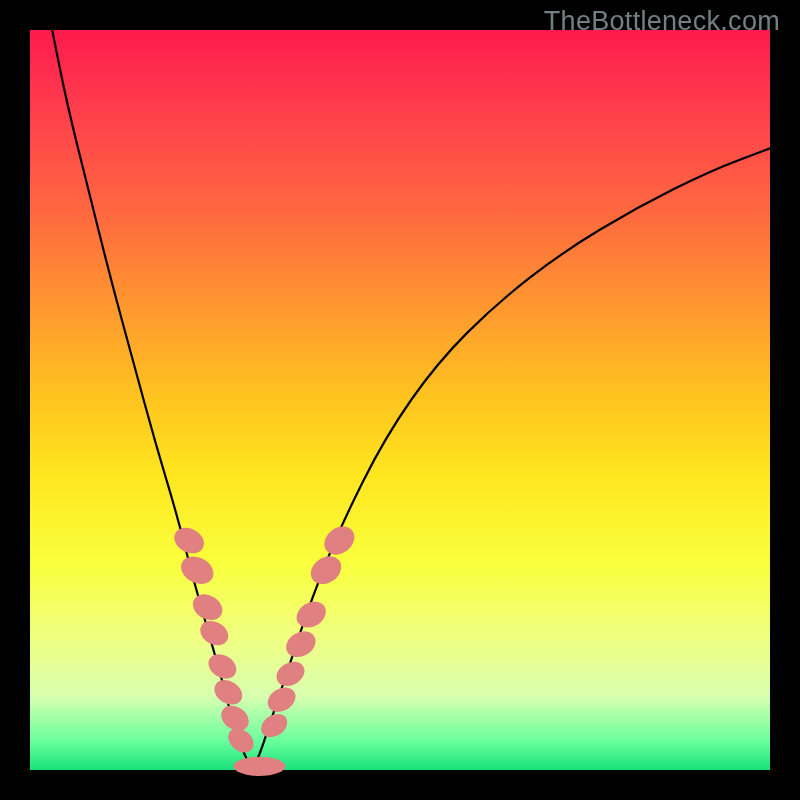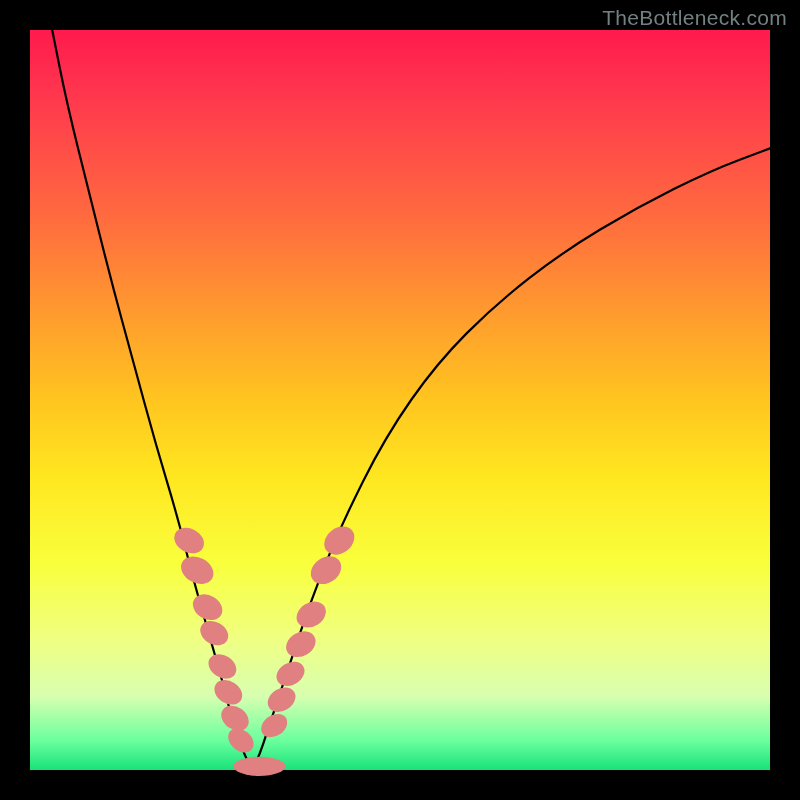--- a/index.html
+++ b/index.html
@@ -36,23 +36,23 @@
       #f9ff3c 72%,
       #f0ff80 82%,
       #d8ffb0 90%,
       #6cff9e 96%,
       #18e27a 100%
     );
   }
   .watermark {
     position: absolute;
     top: 6px;
-    right: 13px;
+    right: 20px;
     color: #738083;
-    font-size: 21px;
+    font-size: 27px;
     font-weight: 500;
     letter-spacing: 0.3px;
     font-family: Arial, Helvetica, sans-serif;
   }
   svg.curves {
     position: absolute;
     top: 0;
     left: 0;
     width: 740px;
     height: 740px;

